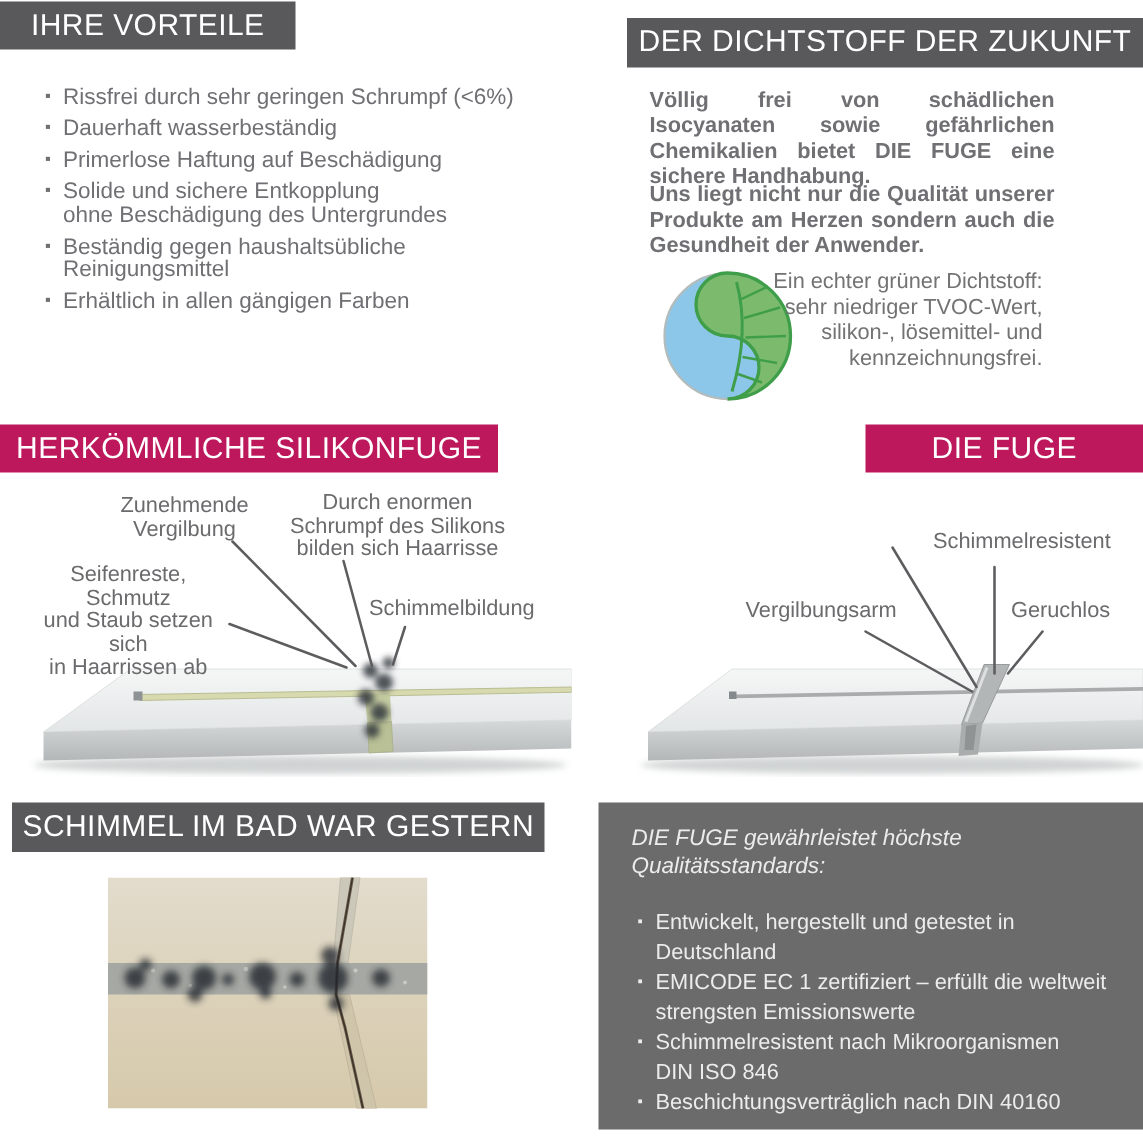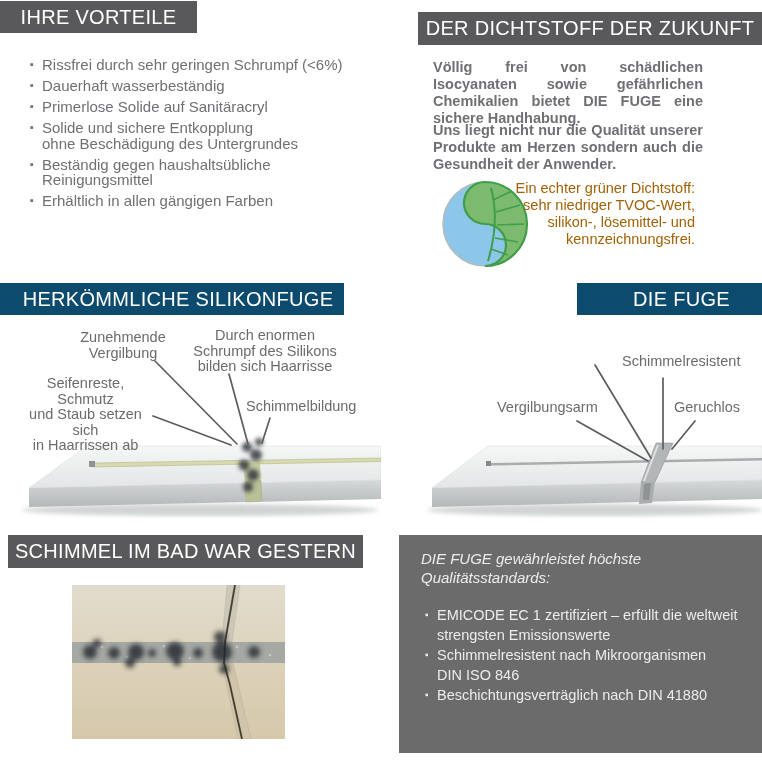--- a/index.html
+++ b/index.html
@@ -1,31 +1,31 @@
 <!DOCTYPE html>
 <html lang="de"><head>
 <meta charset="utf-8">
 <style>
   html,body{margin:0;padding:0;background:#ffffff;}
   .page{position:relative;width:762px;height:762px;background:#ffffff;overflow:hidden;
         font-family:"Liberation Sans","DejaVu Sans",sans-serif;}
   .hdr{position:absolute;display:flex;align-items:center;justify-content:center;
        color:#ffffff;font-size:20px;letter-spacing:0.3px;white-space:nowrap;}
   .hdr-dark{background:#59595b;}
-  .hdr-blue{background:#0c4a6e;padding-left:12px;}
+  .hdr-blue{background:#be185d;}
   
   .benefits{position:absolute;left:30px;top:57px;width:348px;margin:0;padding:0;list-style:none;}
   .benefits li{position:relative;padding-left:12px;margin:0 0 5.5px 0;
                font-size:15px;line-height:15.5px;color:#707074;white-space:pre-line;}
   .benefits li::before{content:'▪';position:absolute;left:0;top:0;font-size:11px;color:#707074;}
   
   .para{position:absolute;left:433px;width:270px;margin:0;font-size:14.5px;line-height:17px;
         text-align:justify;color:#707074;font-weight:bold;}
   .eco-text{position:absolute;left:500px;top:180px;width:195px;margin:0;font-size:14.5px;
-            line-height:17px;text-align:right;color:#a16207;white-space:pre-line;}
+            line-height:17px;text-align:right;color:#737373;white-space:pre-line;}
   
   .anno{position:absolute;font-size:14.5px;line-height:15.5px;color:#6b6b6e;white-space:pre-line;}
   .center{text-align:center;}
   .lines{position:absolute;pointer-events:none;}
   .tilegfx{position:absolute;}
   
   .qbox{position:absolute;left:399px;top:535px;width:363px;height:218px;background:#6b6b6b;}
   .qtitle{position:absolute;left:22px;top:14px;width:325px;margin:0;font-size:15px;
           line-height:19px;color:#ececec;white-space:pre-line;font-weight:normal;font-style:italic;}
   .qlist{position:absolute;left:26px;top:70px;width:325px;margin:0;padding:0;list-style:none;}
@@ -37,21 +37,21 @@
 <body>
 
 <div class="page">
 
   <div class="hdr hdr-dark" style="left:0;top:1px;width:197px;height:32px;">
     <span>IHRE VORTEILE</span>
   </div>
   <ul class="benefits">
     <li>Rissfrei durch sehr geringen Schrumpf (&lt;6%)</li>
     <li>Dauerhaft wasserbeständig</li>
-    <li>Primerlose Solide auf Sanitäracryl</li>
+    <li>Primerlose Haftung auf Beschädigung</li>
     <li>Solide und sichere Entkopplung
 ohne Beschädigung des Untergrundes</li>
     <li>Beständig gegen haushaltsübliche
 Reinigungsmittel</li>
     <li>Erhältlich in allen gängigen Farben</li>
   </ul>
 
   <div class="hdr hdr-dark" style="left:418px;top:12px;width:344px;height:33px;">
     <span>DER DICHTSTOFF DER ZUKUNFT</span>
   </div>
@@ -201,21 +201,23 @@
         <circle cx="105" cy="77" r="4"></circle>
       <circle cx="58" cy="78" r="5"></circle>
         <circle cx="25" cy="58" r="4"></circle>
     </g>
   </svg>
 
   <div class="qbox">
     <h3 class="qtitle">DIE FUGE gewährleistet höchste
 Qualitätsstandards:</h3>
     <ul class="qlist">
+      <li>Entwickelt, hergestellt und getestet in
+Deutschland</li>
       <li>EMICODE EC 1 zertifiziert – erfüllt die weltweit
 strengsten Emissionswerte</li>
       <li>Schimmelresistent nach Mikroorganismen
 DIN ISO 846</li>
-      <li>Beschichtungsverträglich nach DIN 41880</li>
+      <li>Beschichtungsverträglich nach DIN 40160</li>
     </ul>
   </div>
 
 </div>
 
 </body></html>

